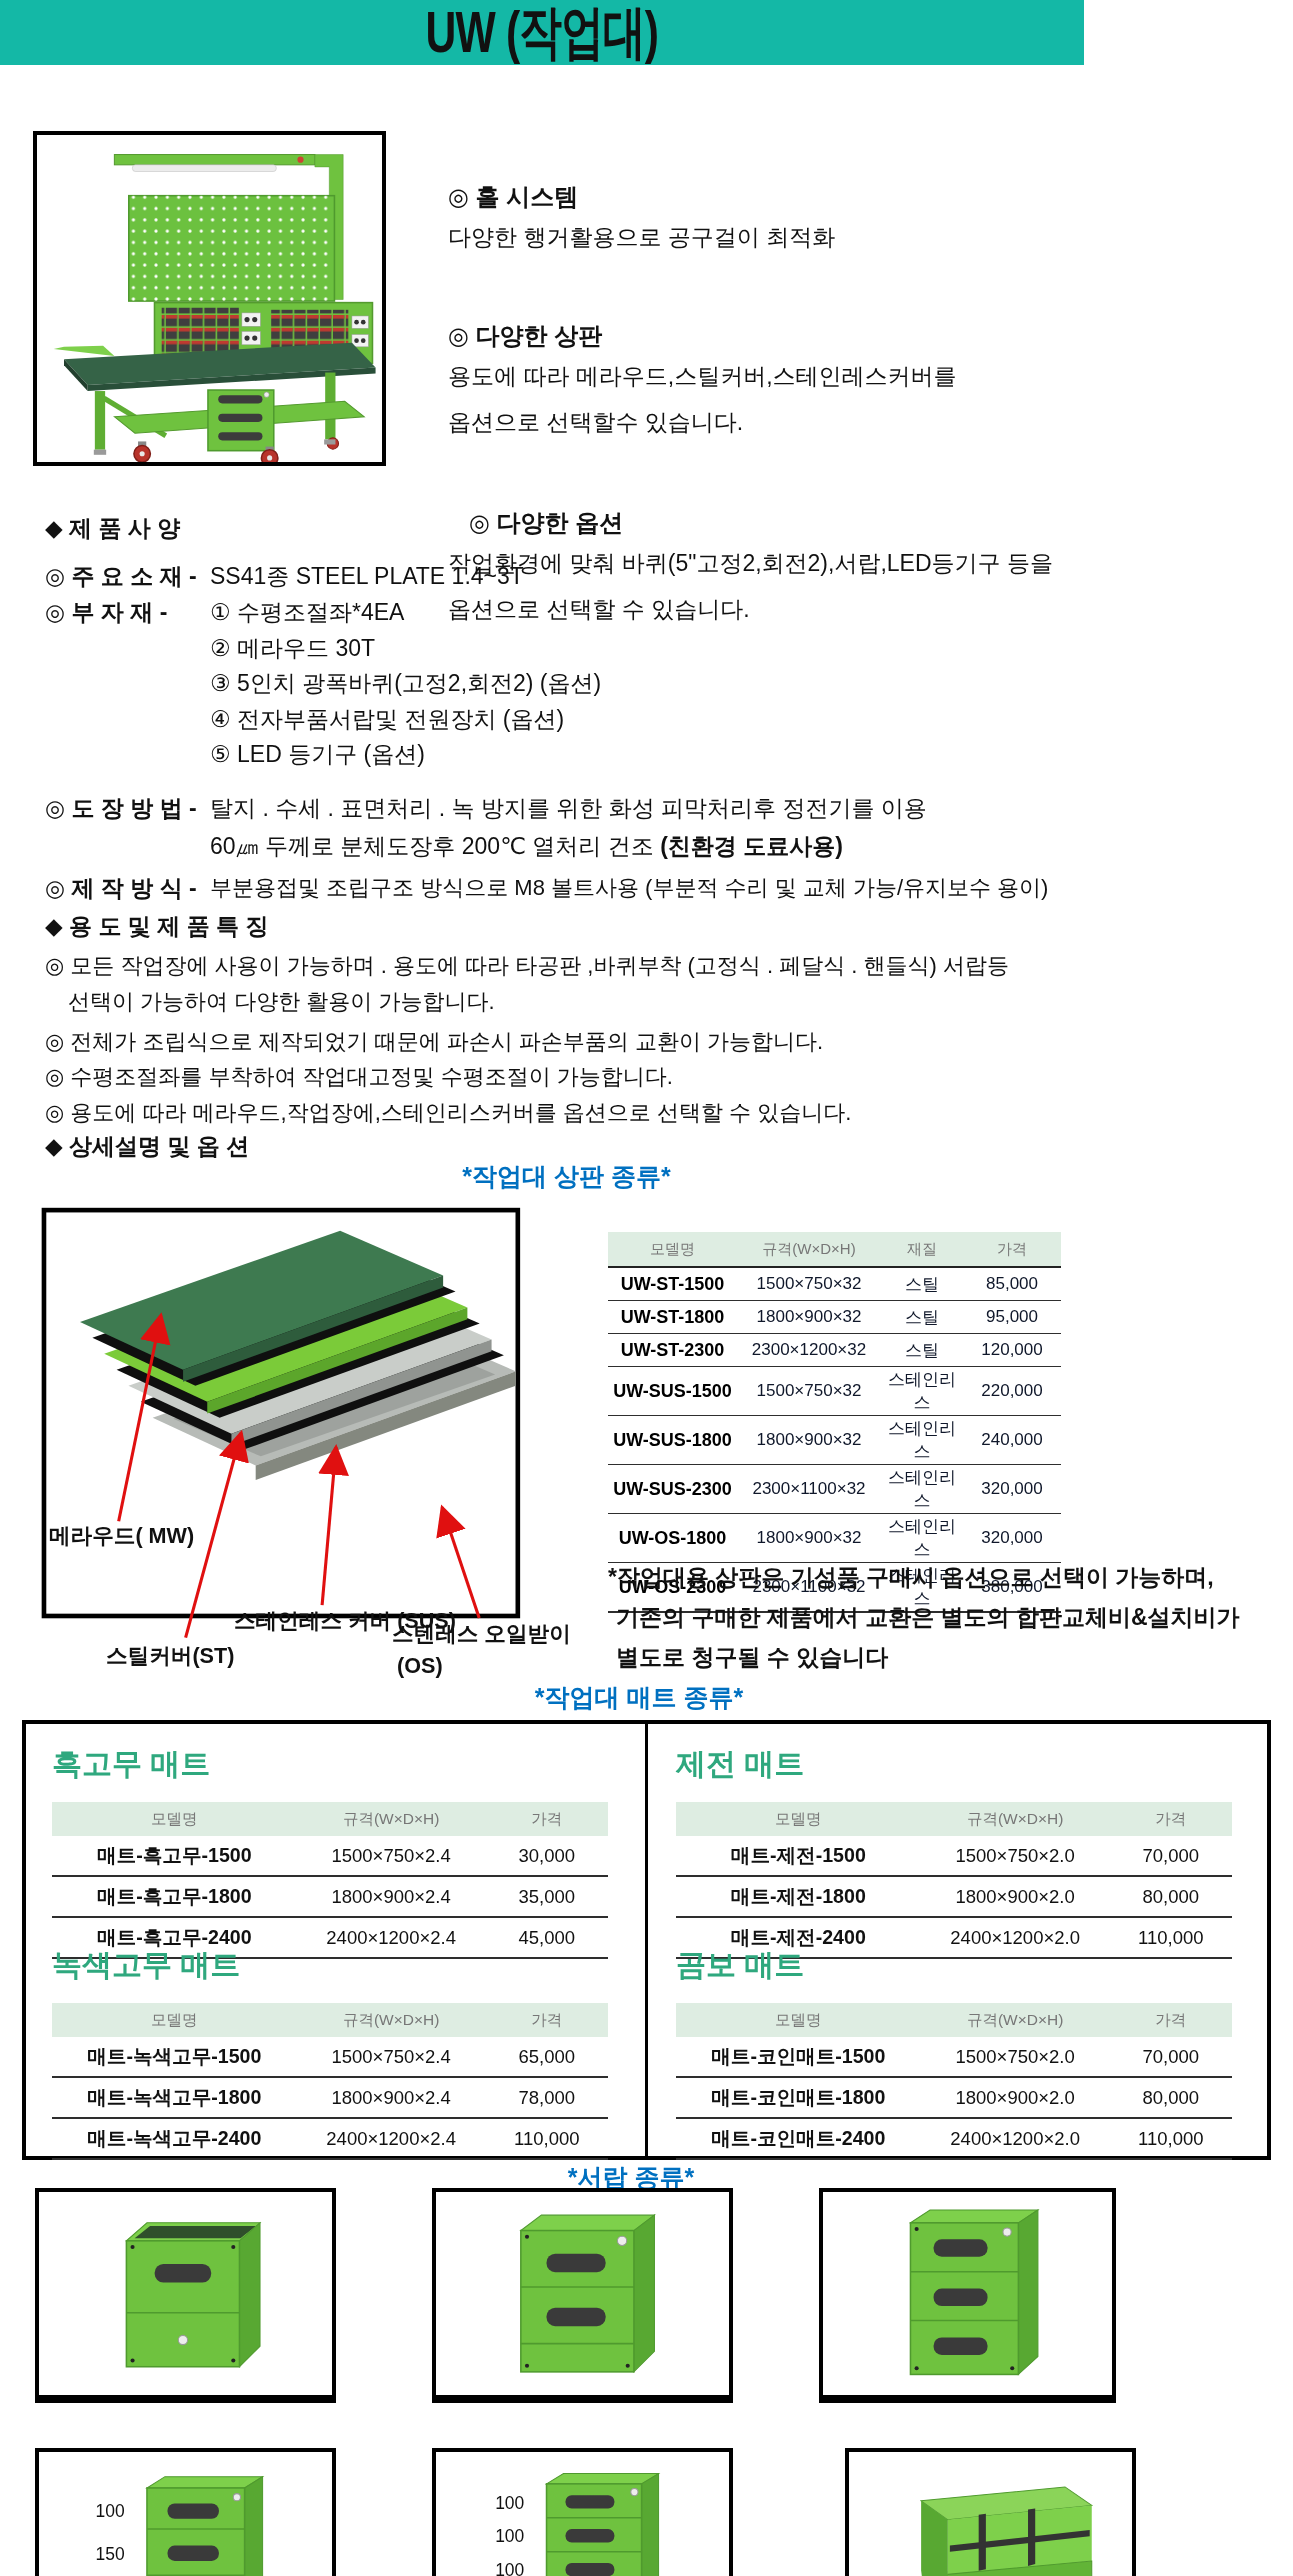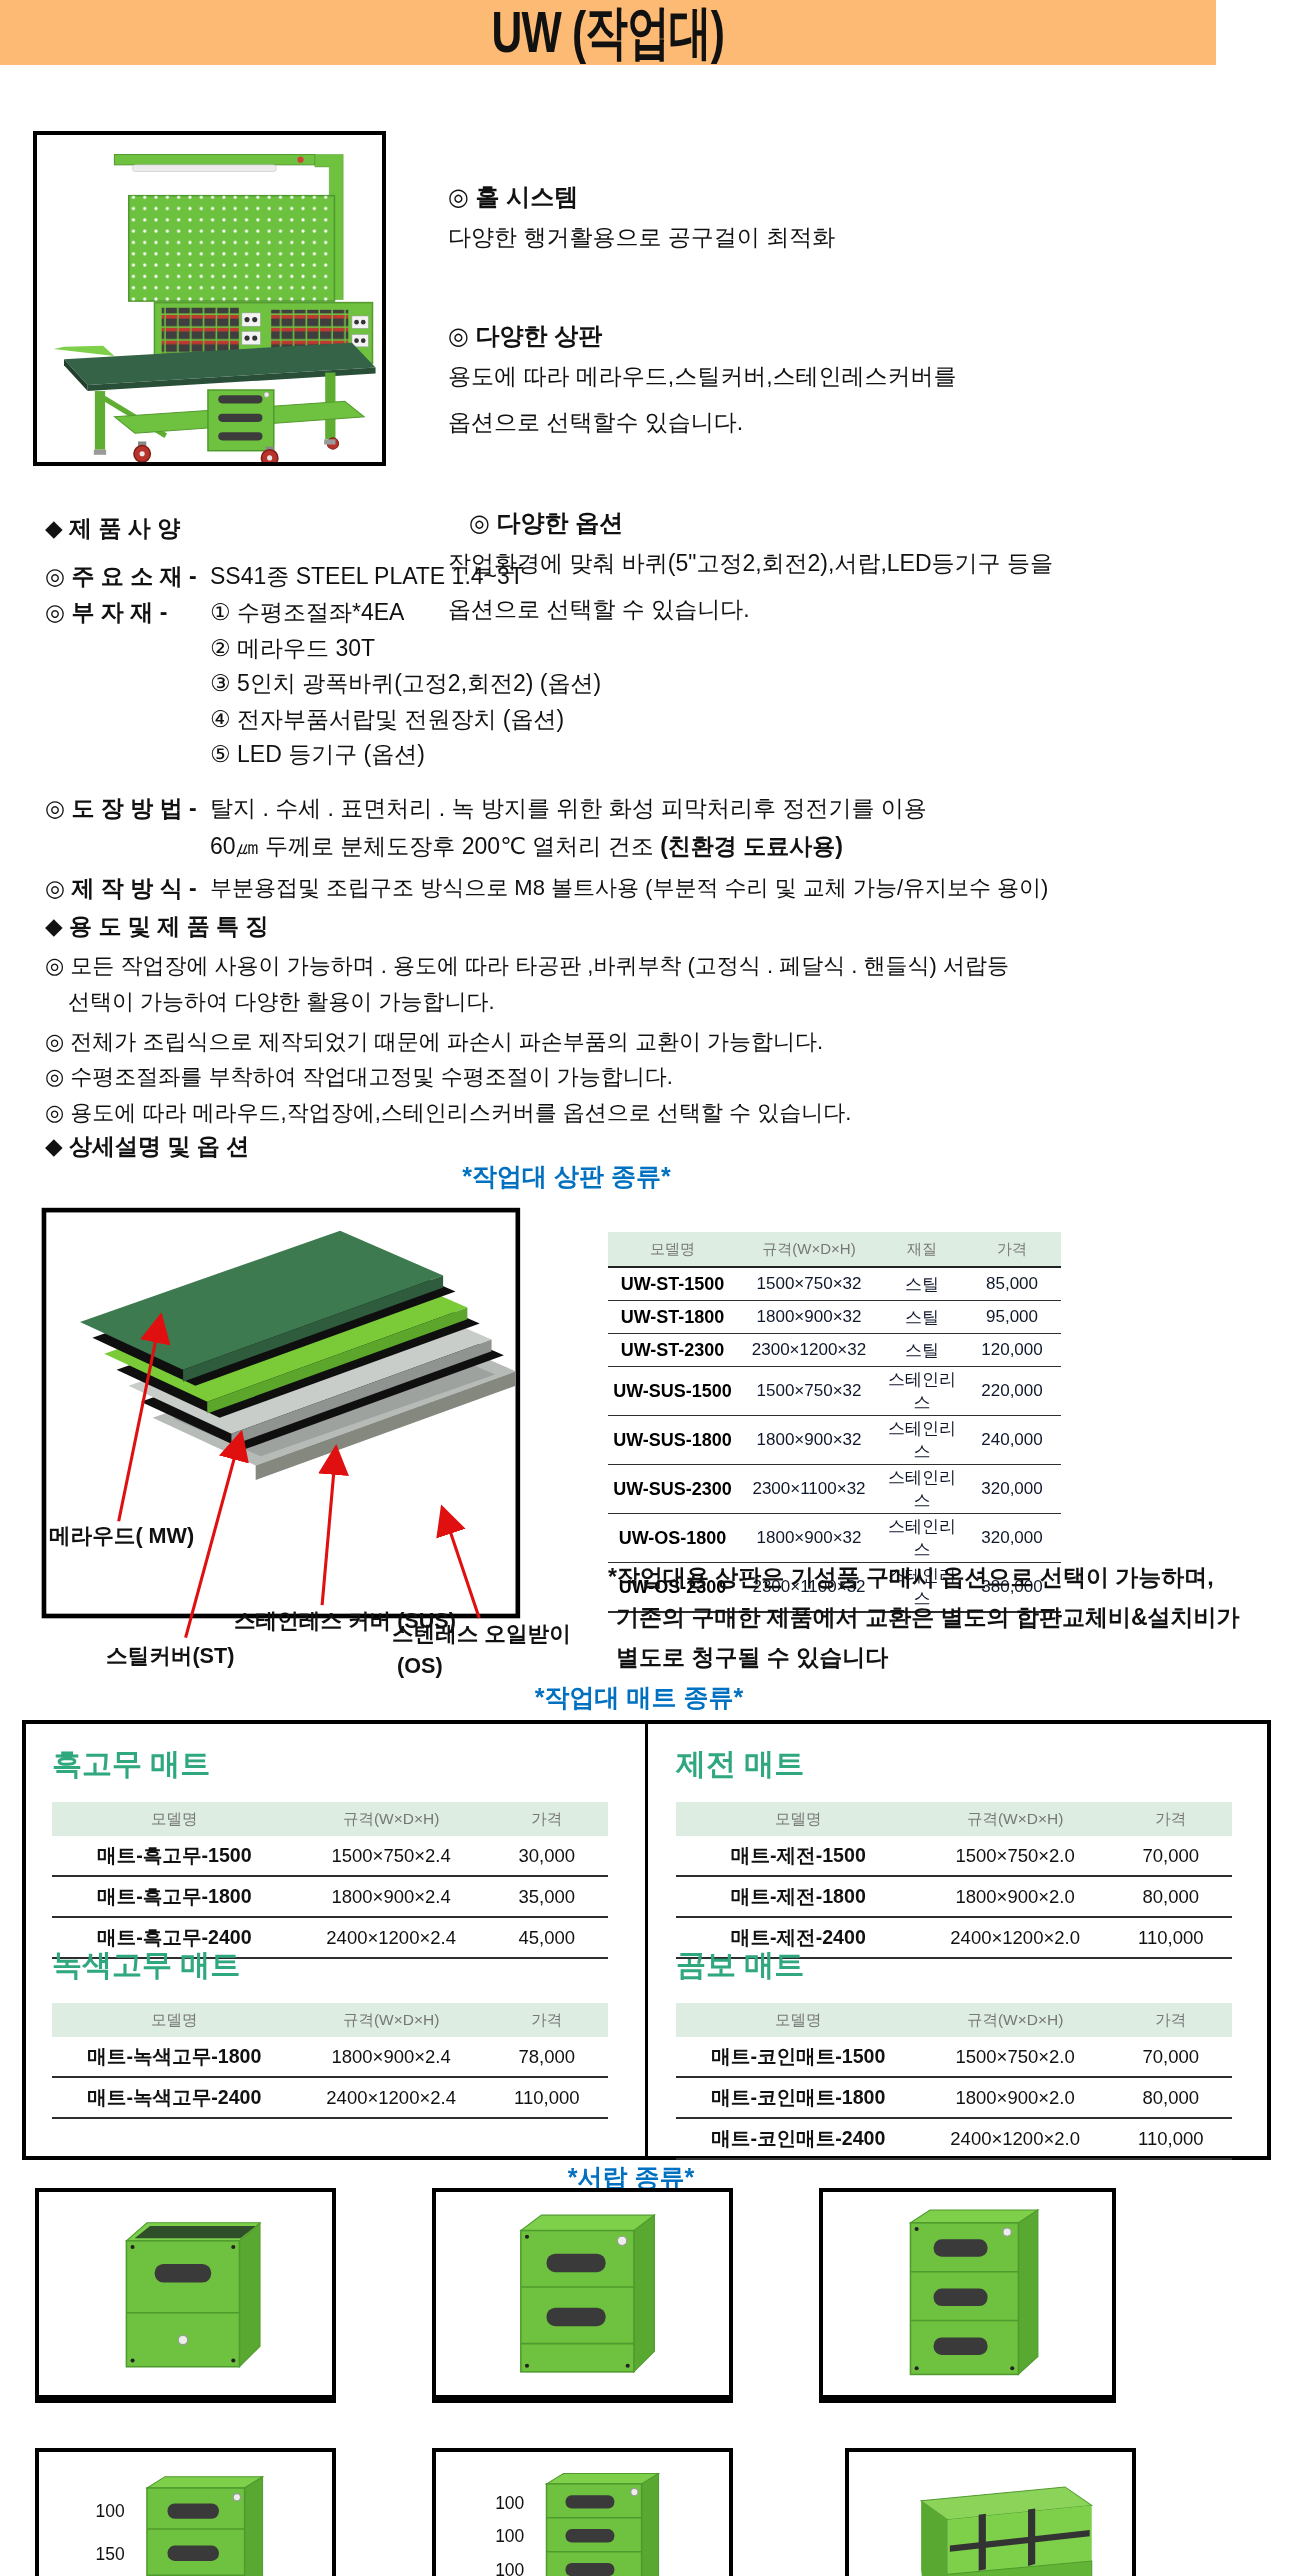--- a/index.html
+++ b/index.html
@@ -4,21 +4,21 @@
 <style>
   html,body{margin:0;padding:0;background:#fff;}
   .page{position:relative;width:1294px;height:3191px;background:#ffffff;overflow:hidden;
         font-family:"Liberation Sans","DejaVu Sans",sans-serif;color:#111;}
   .abs{position:absolute;white-space:nowrap;}
   .b{font-weight:bold;}
   .blue{color:#0070C0;font-weight:bold;}
   .greenT{color:#2FA87E;font-weight:bold;}
   .center{text-align:center;}
 
-  .band{position:absolute;left:0;top:0;width:1216px;height:65px;background:#fdba74;
+  .band{position:absolute;left:0;top:0;width:1084px;height:65px;background:#14b8a6;
         display:flex;align-items:center;justify-content:center;}
   .band .title{font-size:52px;font-weight:800;letter-spacing:-1px;
         transform:scaleX(.82) scaleY(1.12);transform-origin:center;}
 
   .frame{position:absolute;border:4.1px solid #000;background:#fff;box-sizing:border-box;}
   .frame.thickbottom{border-bottom-width:8.2px;}
 
   
   table{border-collapse:collapse;}
   .ttab{position:absolute;left:608px;top:1232px;width:453px;table-layout:fixed;}
@@ -346,20 +346,25 @@
         <col style="width:22%">
       </colgroup>
     <thead>
         <tr>
           <th>모델명</th>
           <th>규격(W×D×H)</th>
           <th>가격</th>
         </tr>
       </thead>
     <tbody>
+      <tr>
+          <td class="m">매트-녹색고무-1500</td>
+          <td>1500×750×2.4</td>
+          <td>65,000</td>
+        </tr>
       <tr>
           <td class="m">매트-녹색고무-1800</td>
           <td>1800×900×2.4</td>
           <td>78,000</td>
         </tr>
       <tr>
           <td class="m">매트-녹색고무-2400</td>
           <td>2400×1200×2.4</td>
           <td>110,000</td>
         </tr>

